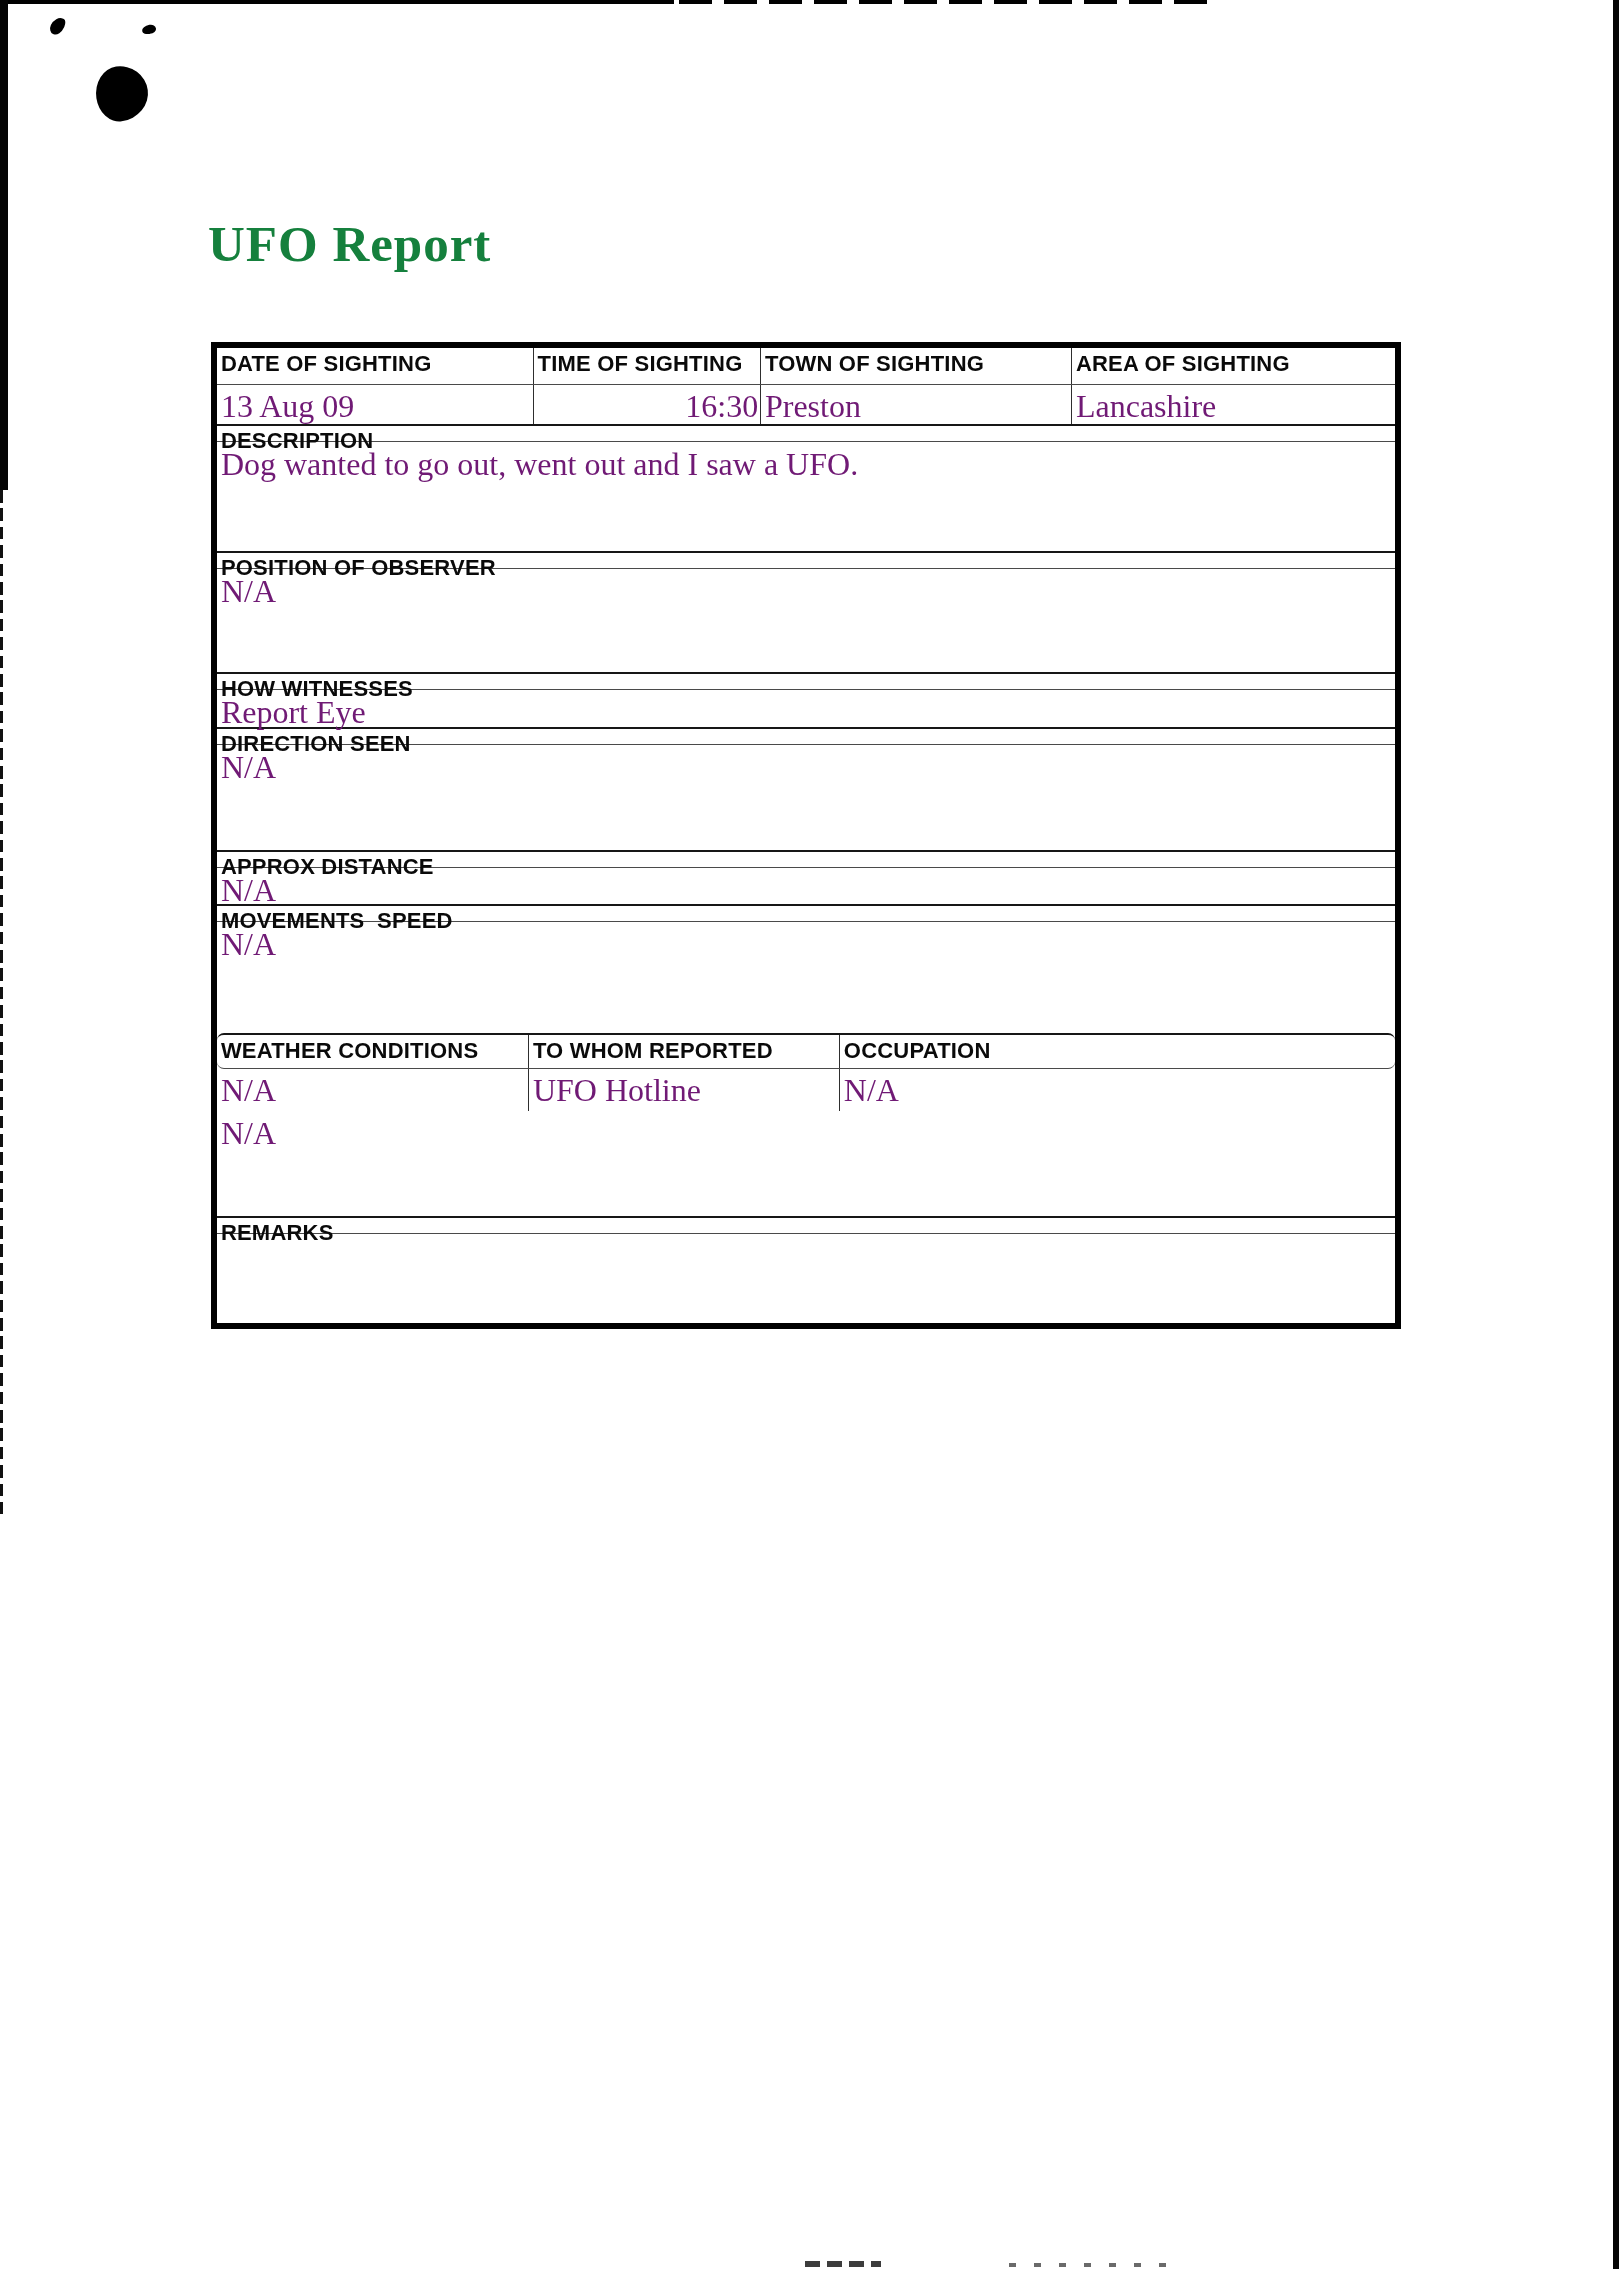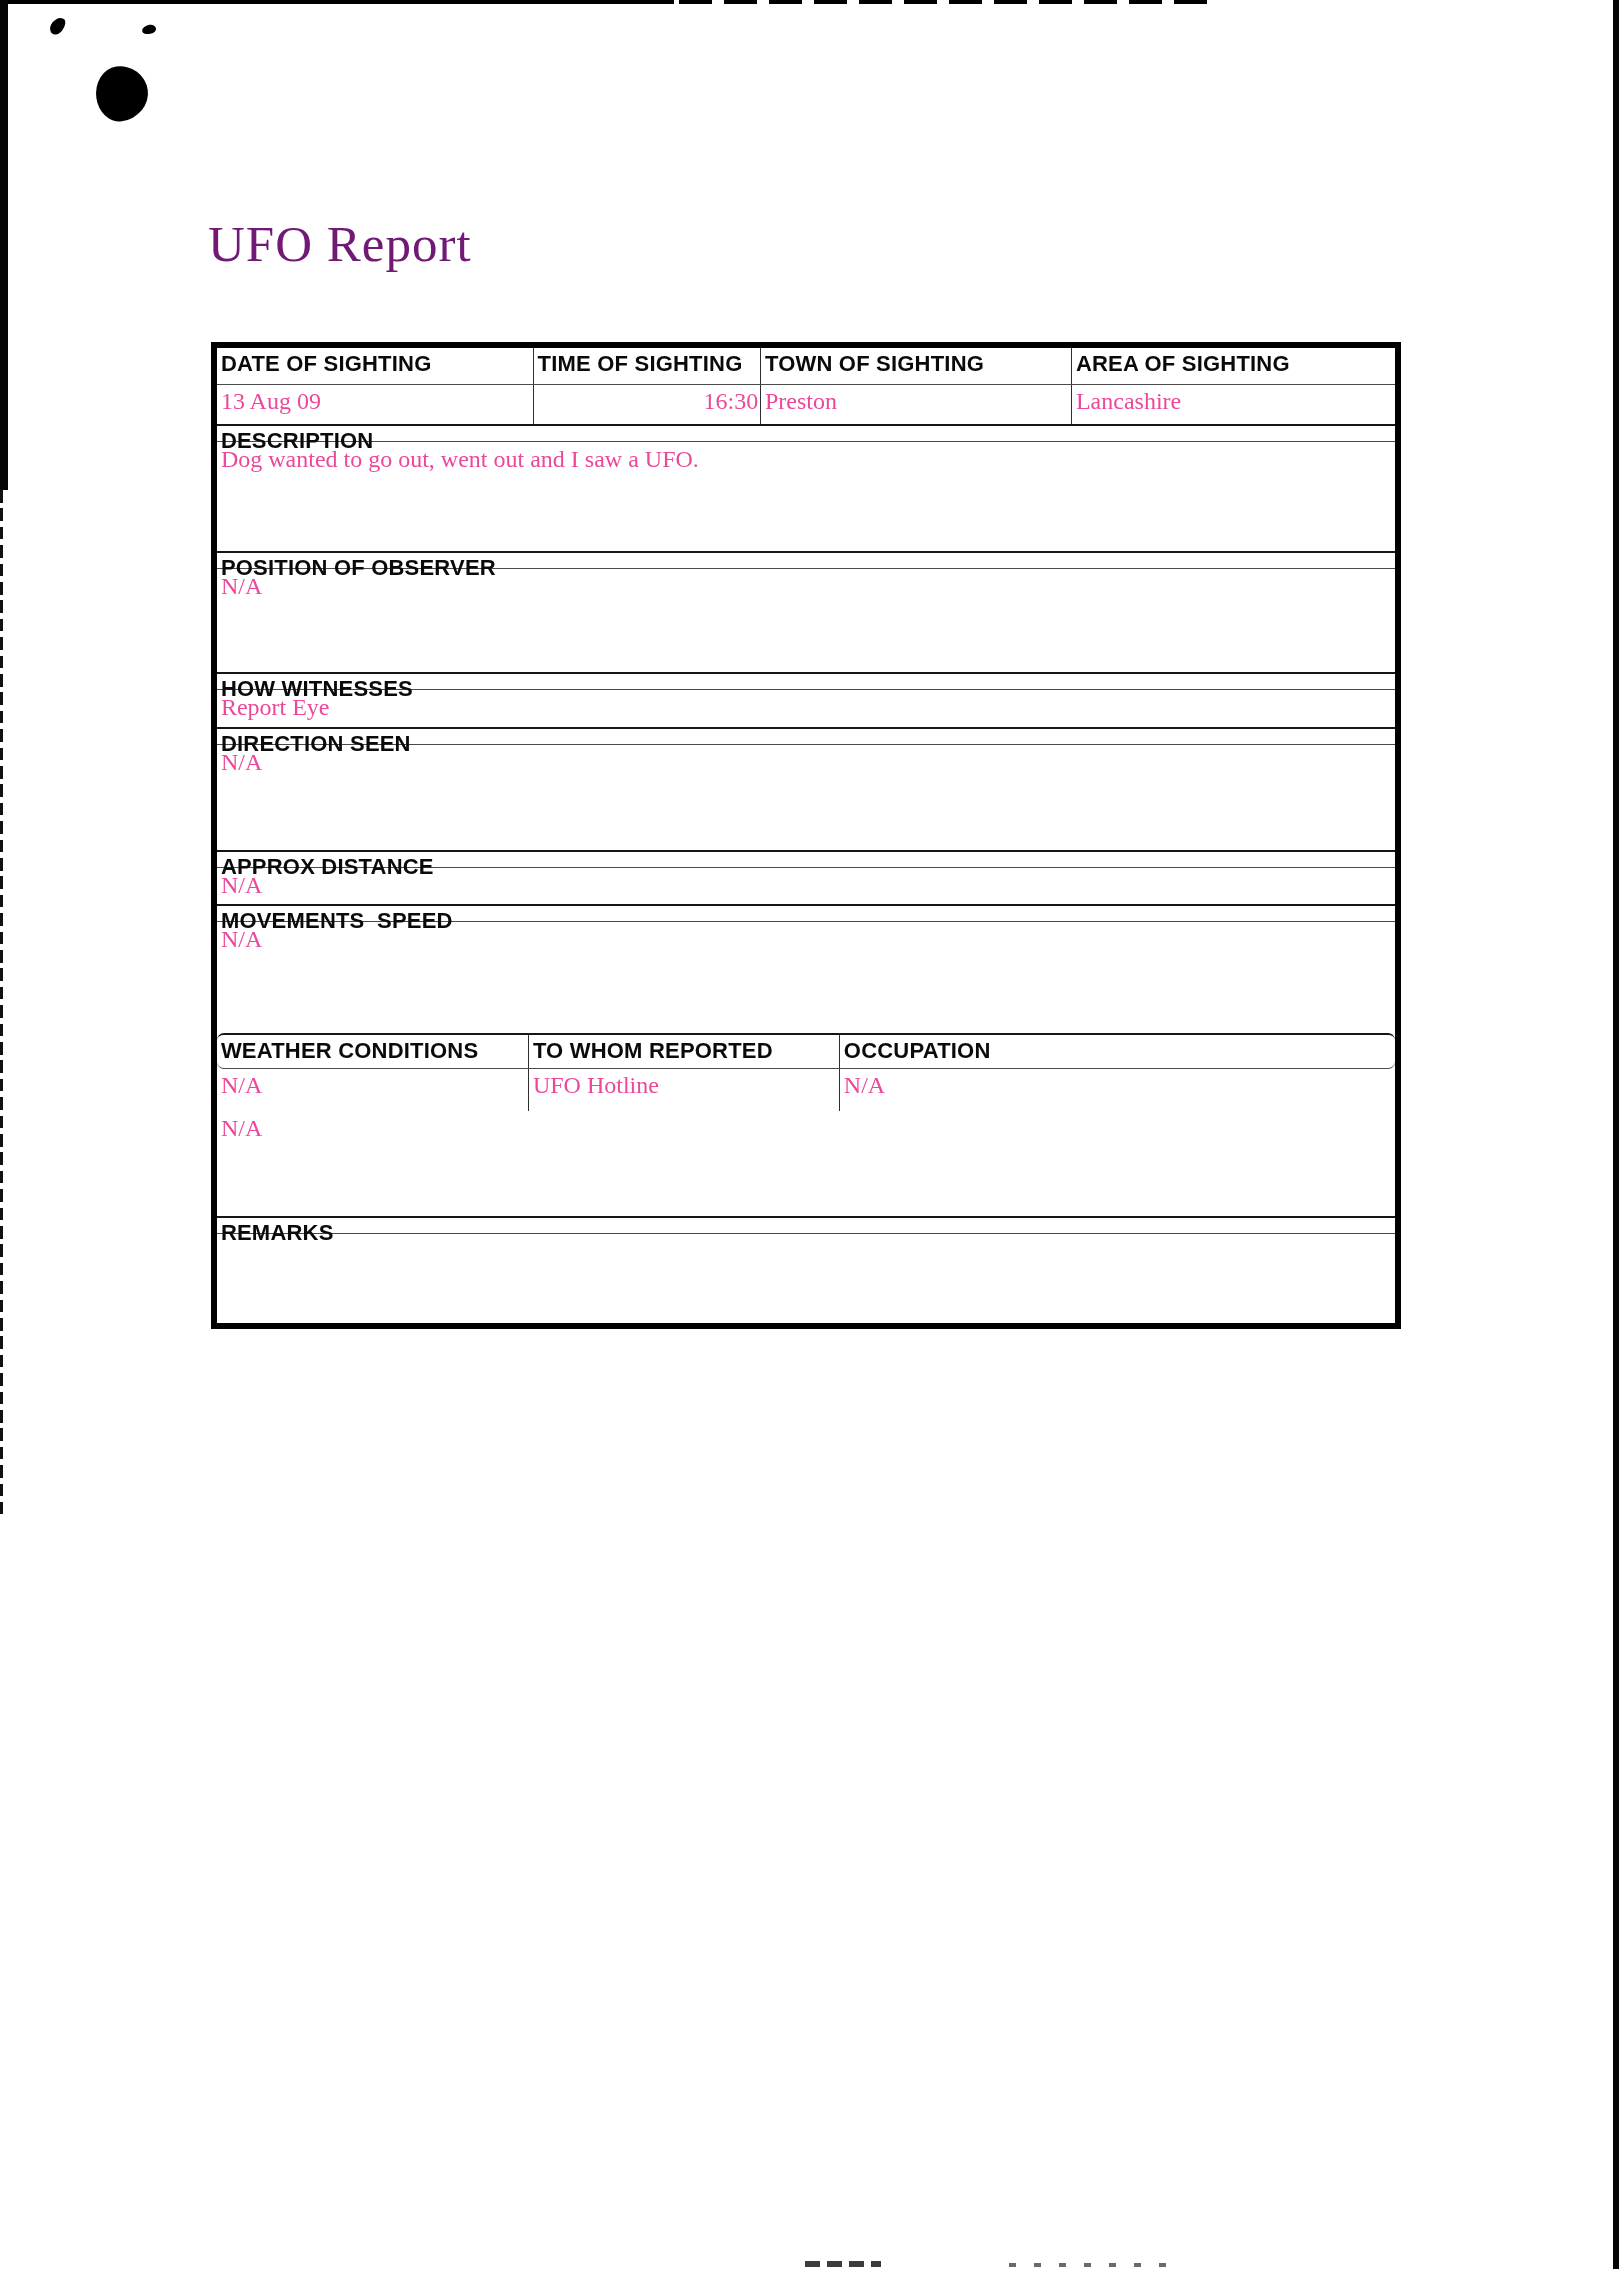--- a/index.html
+++ b/index.html
@@ -24,41 +24,41 @@
   .speck2{ position:absolute; left:142px; top:25px; width:13.6px; height:8.7px; background:#000;
            border-radius:60% 40% 50% 50% / 55% 55% 45% 45%; transform:rotate(-10deg); }
   .bottom-dashes-1{ position:absolute; left:805px; top:2261px; width:76px; height:5.8px;
                     background:repeating-linear-gradient(90deg,#3c3c3c 0 15.5px,transparent 15.5px 22px); }
   .bottom-dashes-2{ position:absolute; left:1009px; top:2263px; width:175px; height:3.9px;
                     background:repeating-linear-gradient(90deg,#6a6a6a 0 6.8px,transparent 6.8px 25px); }
 
   
   .title {
     position:absolute; left:208px; top:215px;
-    font-family:"Liberation Serif", serif; font-weight:normal; font-size:51px;
-    color:#701a75; letter-spacing:1px;
+    font-family:"Liberation Serif", serif; font-weight:bold; font-size:51px;
+    color:#15803d; letter-spacing:1px;
   }
 
   
   .report-table {
     position:absolute; left:211px; top:342px; width:1190px;
     border:6.8px solid #000; background:#fff; color:#0b0b0b;
   }
   .grid-row { display:grid; }
   .cols4 { grid-template-columns:26.8% 19.3% 26.4% 27.5%; }
   .cols3 { grid-template-columns:26.4% 26.4% 47.2%;border-radius:7px; }
   .cell { padding:2.9px 4.9px 0 3.9px; overflow:hidden; }
   .cell + .cell { border-left:1.9px solid #2e2e2e; }
 
   .lbl, .label-row {
     font-family:"Liberation Sans", sans-serif; font-weight:bold; font-size:22px;
     letter-spacing:0.2px; color:#0a0a0a; white-space:pre-wrap;
   }
   .val, .value-row {
-    font-family:"Liberation Serif", serif; font-size:24px; color:#ec4899;
+    font-family:"Liberation Serif", serif; font-size:32px; color:#701a75;
   }
   .label-row { padding:1.9px 4.9px 0 3.9px; border-top:2.9px solid #161616; border-bottom:1.9px solid #4a4a4a; }
   .value-row { padding:3.9px 5.8px 0 3.9px; }
   .bt-thick { border-top:2.9px solid #161616; }
   .bb-thin  { border-bottom:1.9px solid #4a4a4a; }
   .ta-r { text-align:right; padding-right:1.9px;padding-left:40px; }
 
   .rh35{height:18px} .rh37{height:36px} .rh38{height:37px} .rh40{height:39px} .rh43{height:42px}
 </style>
 </head>

